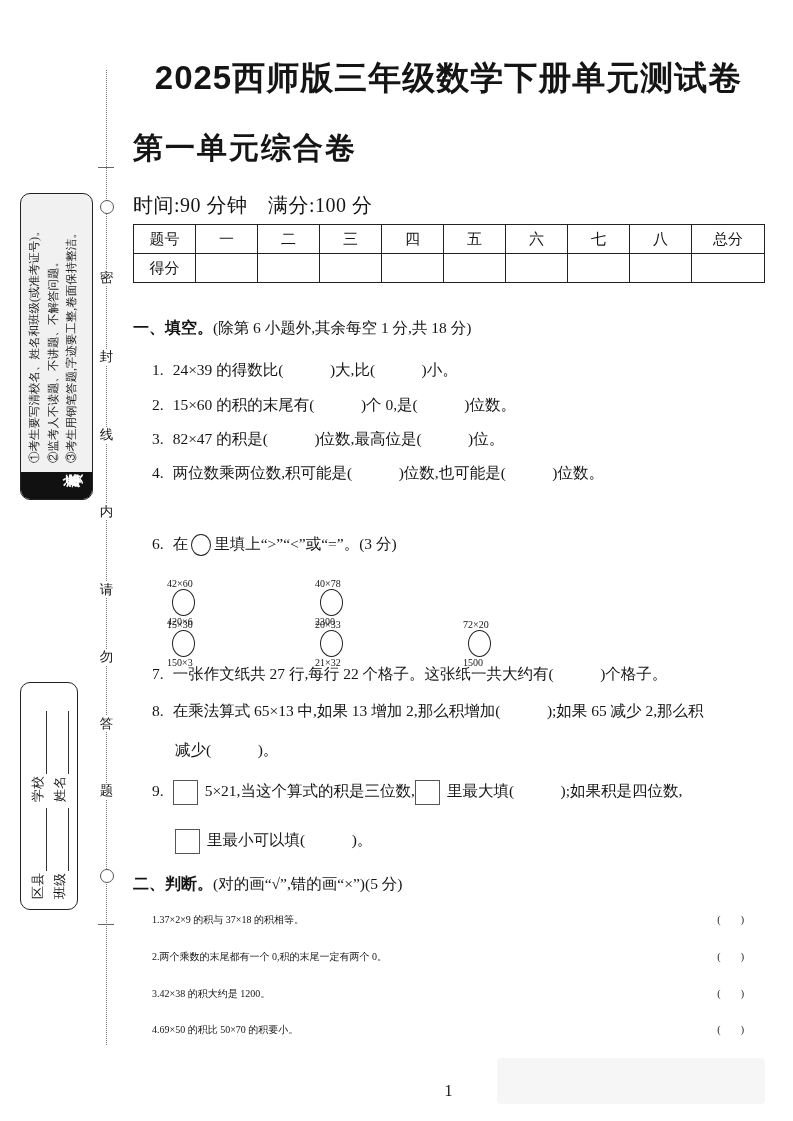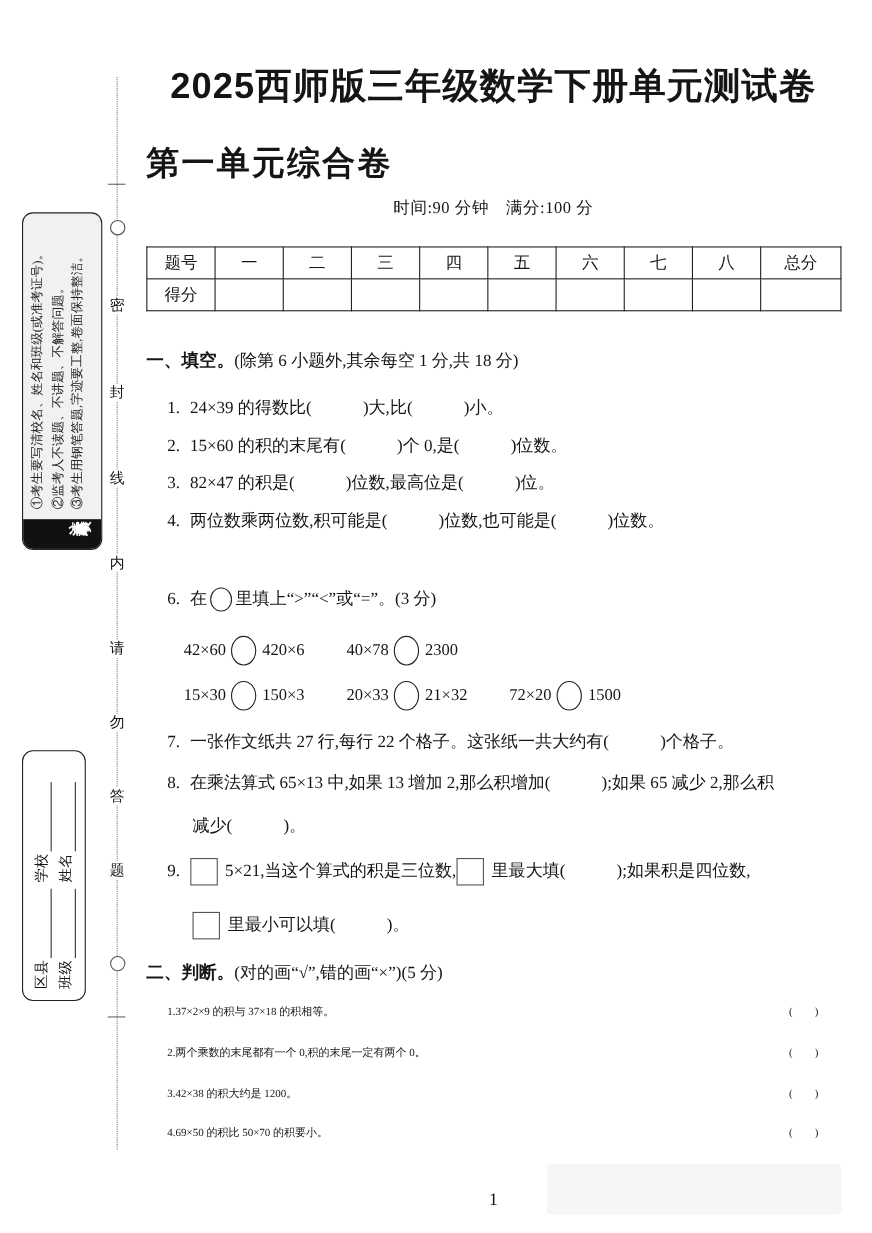--- a/index.html
+++ b/index.html
@@ -5,30 +5,30 @@
   html,body{margin:0;padding:0;}
   body{width:793px;height:1121px;background:#ffffff;position:relative;overflow:hidden;
        font-family:"Liberation Serif","DejaVu Serif",serif;color:#151515;}
   .abs{position:absolute;}
   
   .main{position:absolute;left:133px;top:0;width:631px;height:1121px;}
   .title1{top:56px;left:0;width:100%;text-align:center;
           font-family:"Liberation Sans","DejaVu Sans",sans-serif;font-weight:bold;
           font-size:33px;letter-spacing:1px;white-space:nowrap;}
   .title2{top:128px;left:0;width:100%;text-align:left;font-weight:bold;font-size:30px;letter-spacing:2px;}
-  .meta{top:180px;left:0;width:100%;text-align:center;font-size:15px;letter-spacing:.5px;}
+  .meta{top:192px;left:0;width:100%;text-align:left;font-size:20px;letter-spacing:.5px;}
   table.score{position:absolute;top:224px;left:0;width:631px;border-collapse:collapse;table-layout:fixed;}
   table.score td{border:1.4px solid #222;height:28px;text-align:center;font-size:15px;padding:0;}
   .sec{left:0;font-size:15.5px;white-space:nowrap;}
   .sec b{font-family:"Liberation Sans","DejaVu Sans",sans-serif;font-size:16px;}
   .q{left:19px;font-size:15.5px;white-space:nowrap;}
   .q .num{margin-right:9px;}
   .q2l{left:42px;font-size:15.5px;white-space:nowrap;}
   .cmp-row{left:34px;display:flex;}
-  .cmp-cell{width:148px;display:flex;align-items:center;font-size:15px;white-space:nowrap;}
+  .cmp-cell{width:148px;display:flex;font-size:10px;white-space:nowrap;flex-direction:column;}
   .circle{width:21px;height:25px;border:1.4px solid #222;border-radius:50%;
           display:inline-block;vertical-align:middle;margin:0 5px;flex:0 0 auto;background:#fff;}
   .circle.sm{width:18px;height:20px;margin:0 3px;}
   .sq{width:23px;height:23px;border:1.4px solid #555;display:inline-block;
       vertical-align:middle;margin-right:7px;background:#fff;}
   .judge{left:19px;width:592px;display:flex;justify-content:space-between;font-size:10px;white-space:nowrap;}
   .pageno{top:1082px;left:0;width:100%;text-align:center;font-size:16px;}
   .wm{left:497px;top:1058px;width:268px;height:46px;background:#f6f6f6;border-radius:4px;}
   
   .seal-line{left:106px;top:70px;height:975px;width:0;border-left:1.5px dotted #777;}

